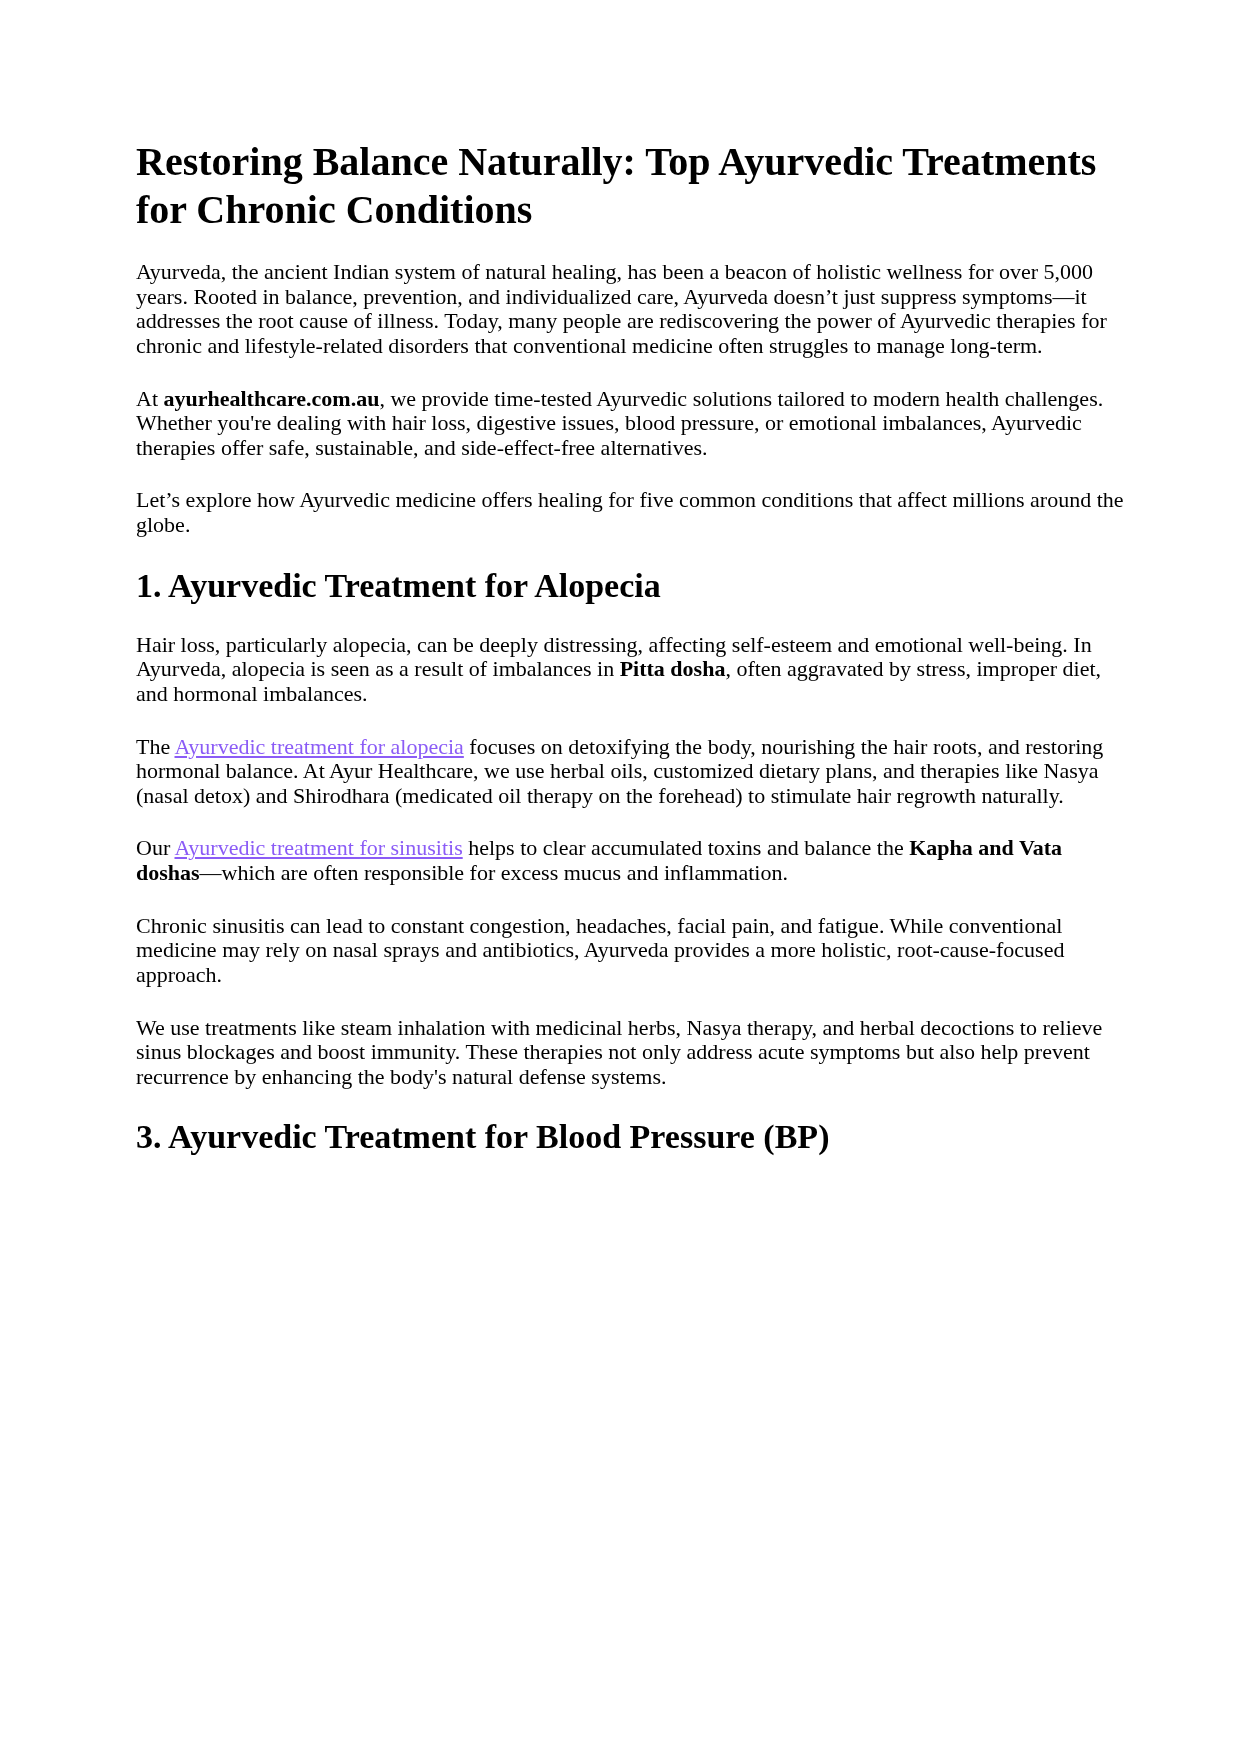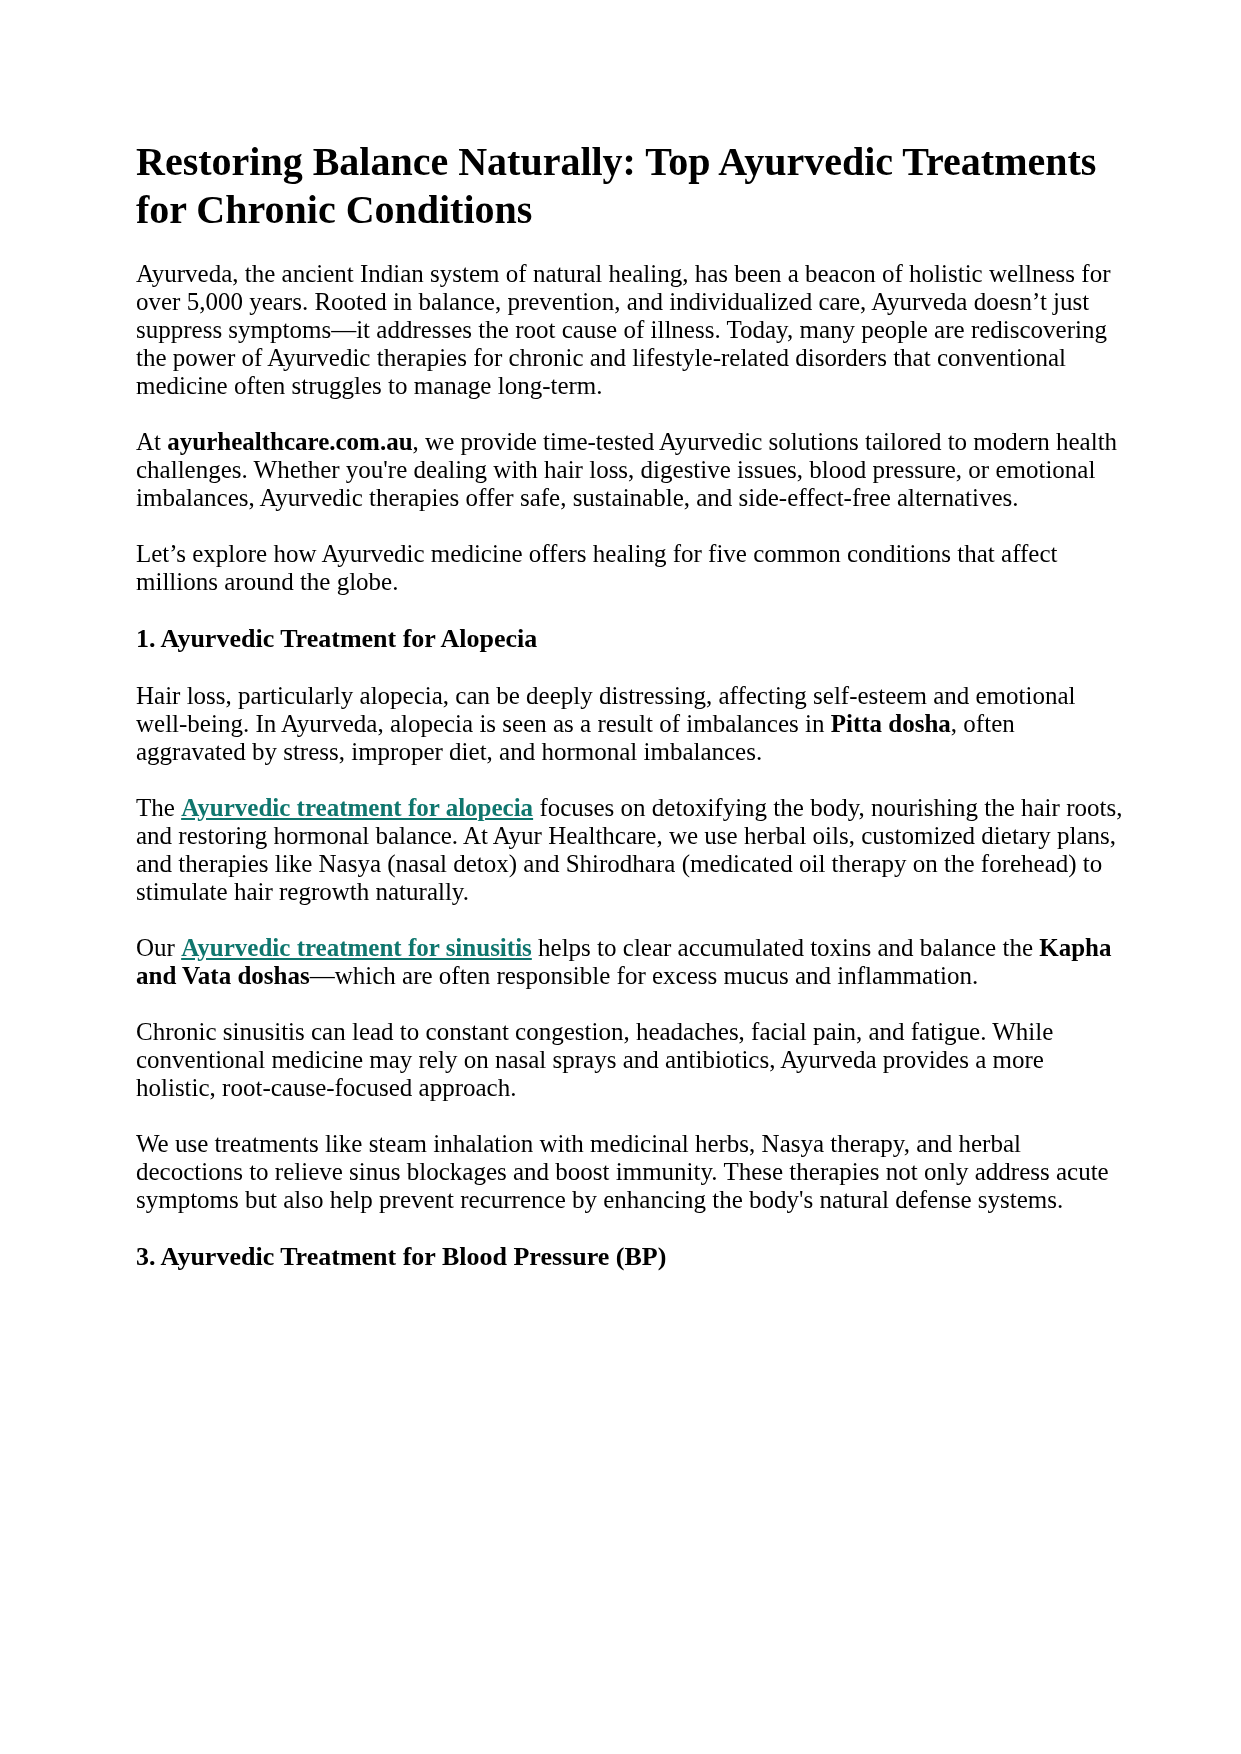--- a/index.html
+++ b/index.html
@@ -21,36 +21,36 @@
     background: #ffffff;
     overflow: hidden;
   }
   .doc-page h1 {
     font-size: 40px;
     font-weight: bold;
     line-height: 1.2;
     margin: 0 0 26px 0;
   }
   .doc-page h2 {
-    font-size: 26px;
+    font-size: 34px;
     font-weight: bold;
     line-height: 1.15;
     margin: 16px 0 28px 0;
   }
   .doc-page p {
-    font-size: 25px;
+    font-size: 22px;
     line-height: 1.12;
     margin: 0 0 28px 0;
   }
   .doc-page strong {
     font-weight: bold;
   }
   .doc-page a.doc-link {
-    color: #0f766e;
-    font-weight: bold;
+    color: #8b5cf6;
+    font-weight: normal;
     text-decoration: underline;
     cursor: pointer;
   }
 </style>
 </head>
 <body>
 
 <div class="doc-page">
   <div>
       <h1>Restoring Balance Naturally: Top Ayurvedic Treatments for Chronic Conditions</h1>

